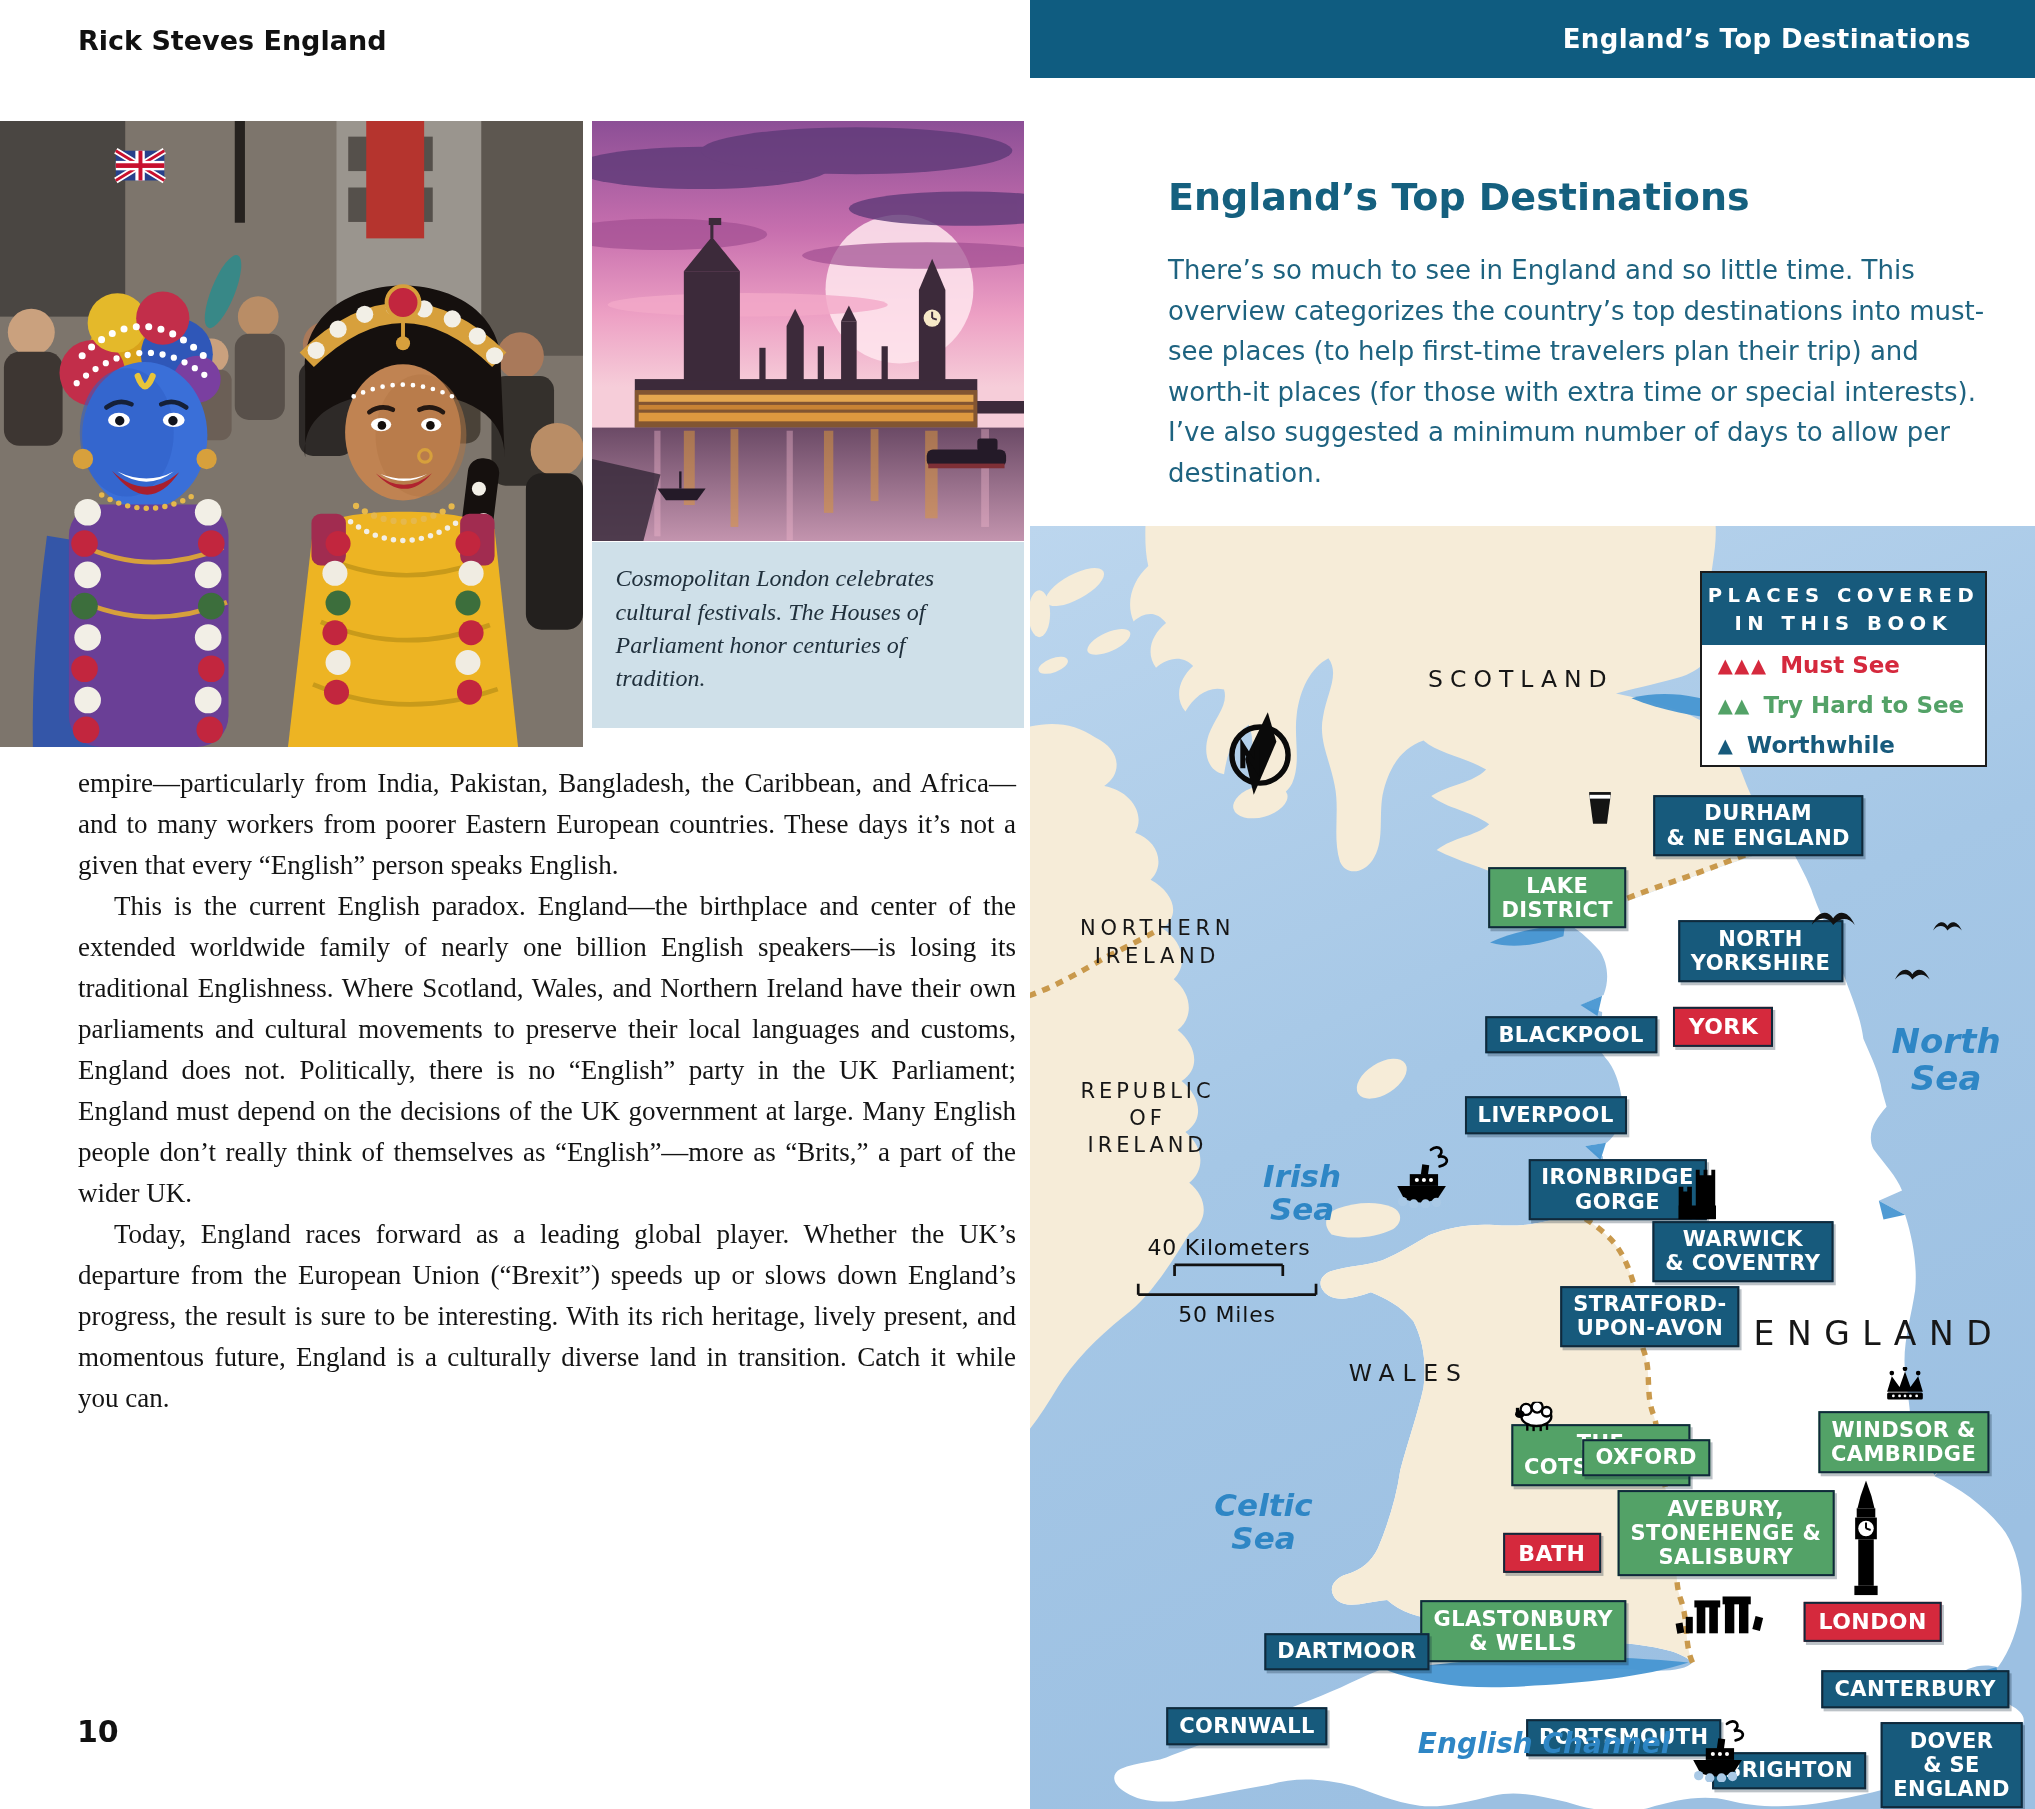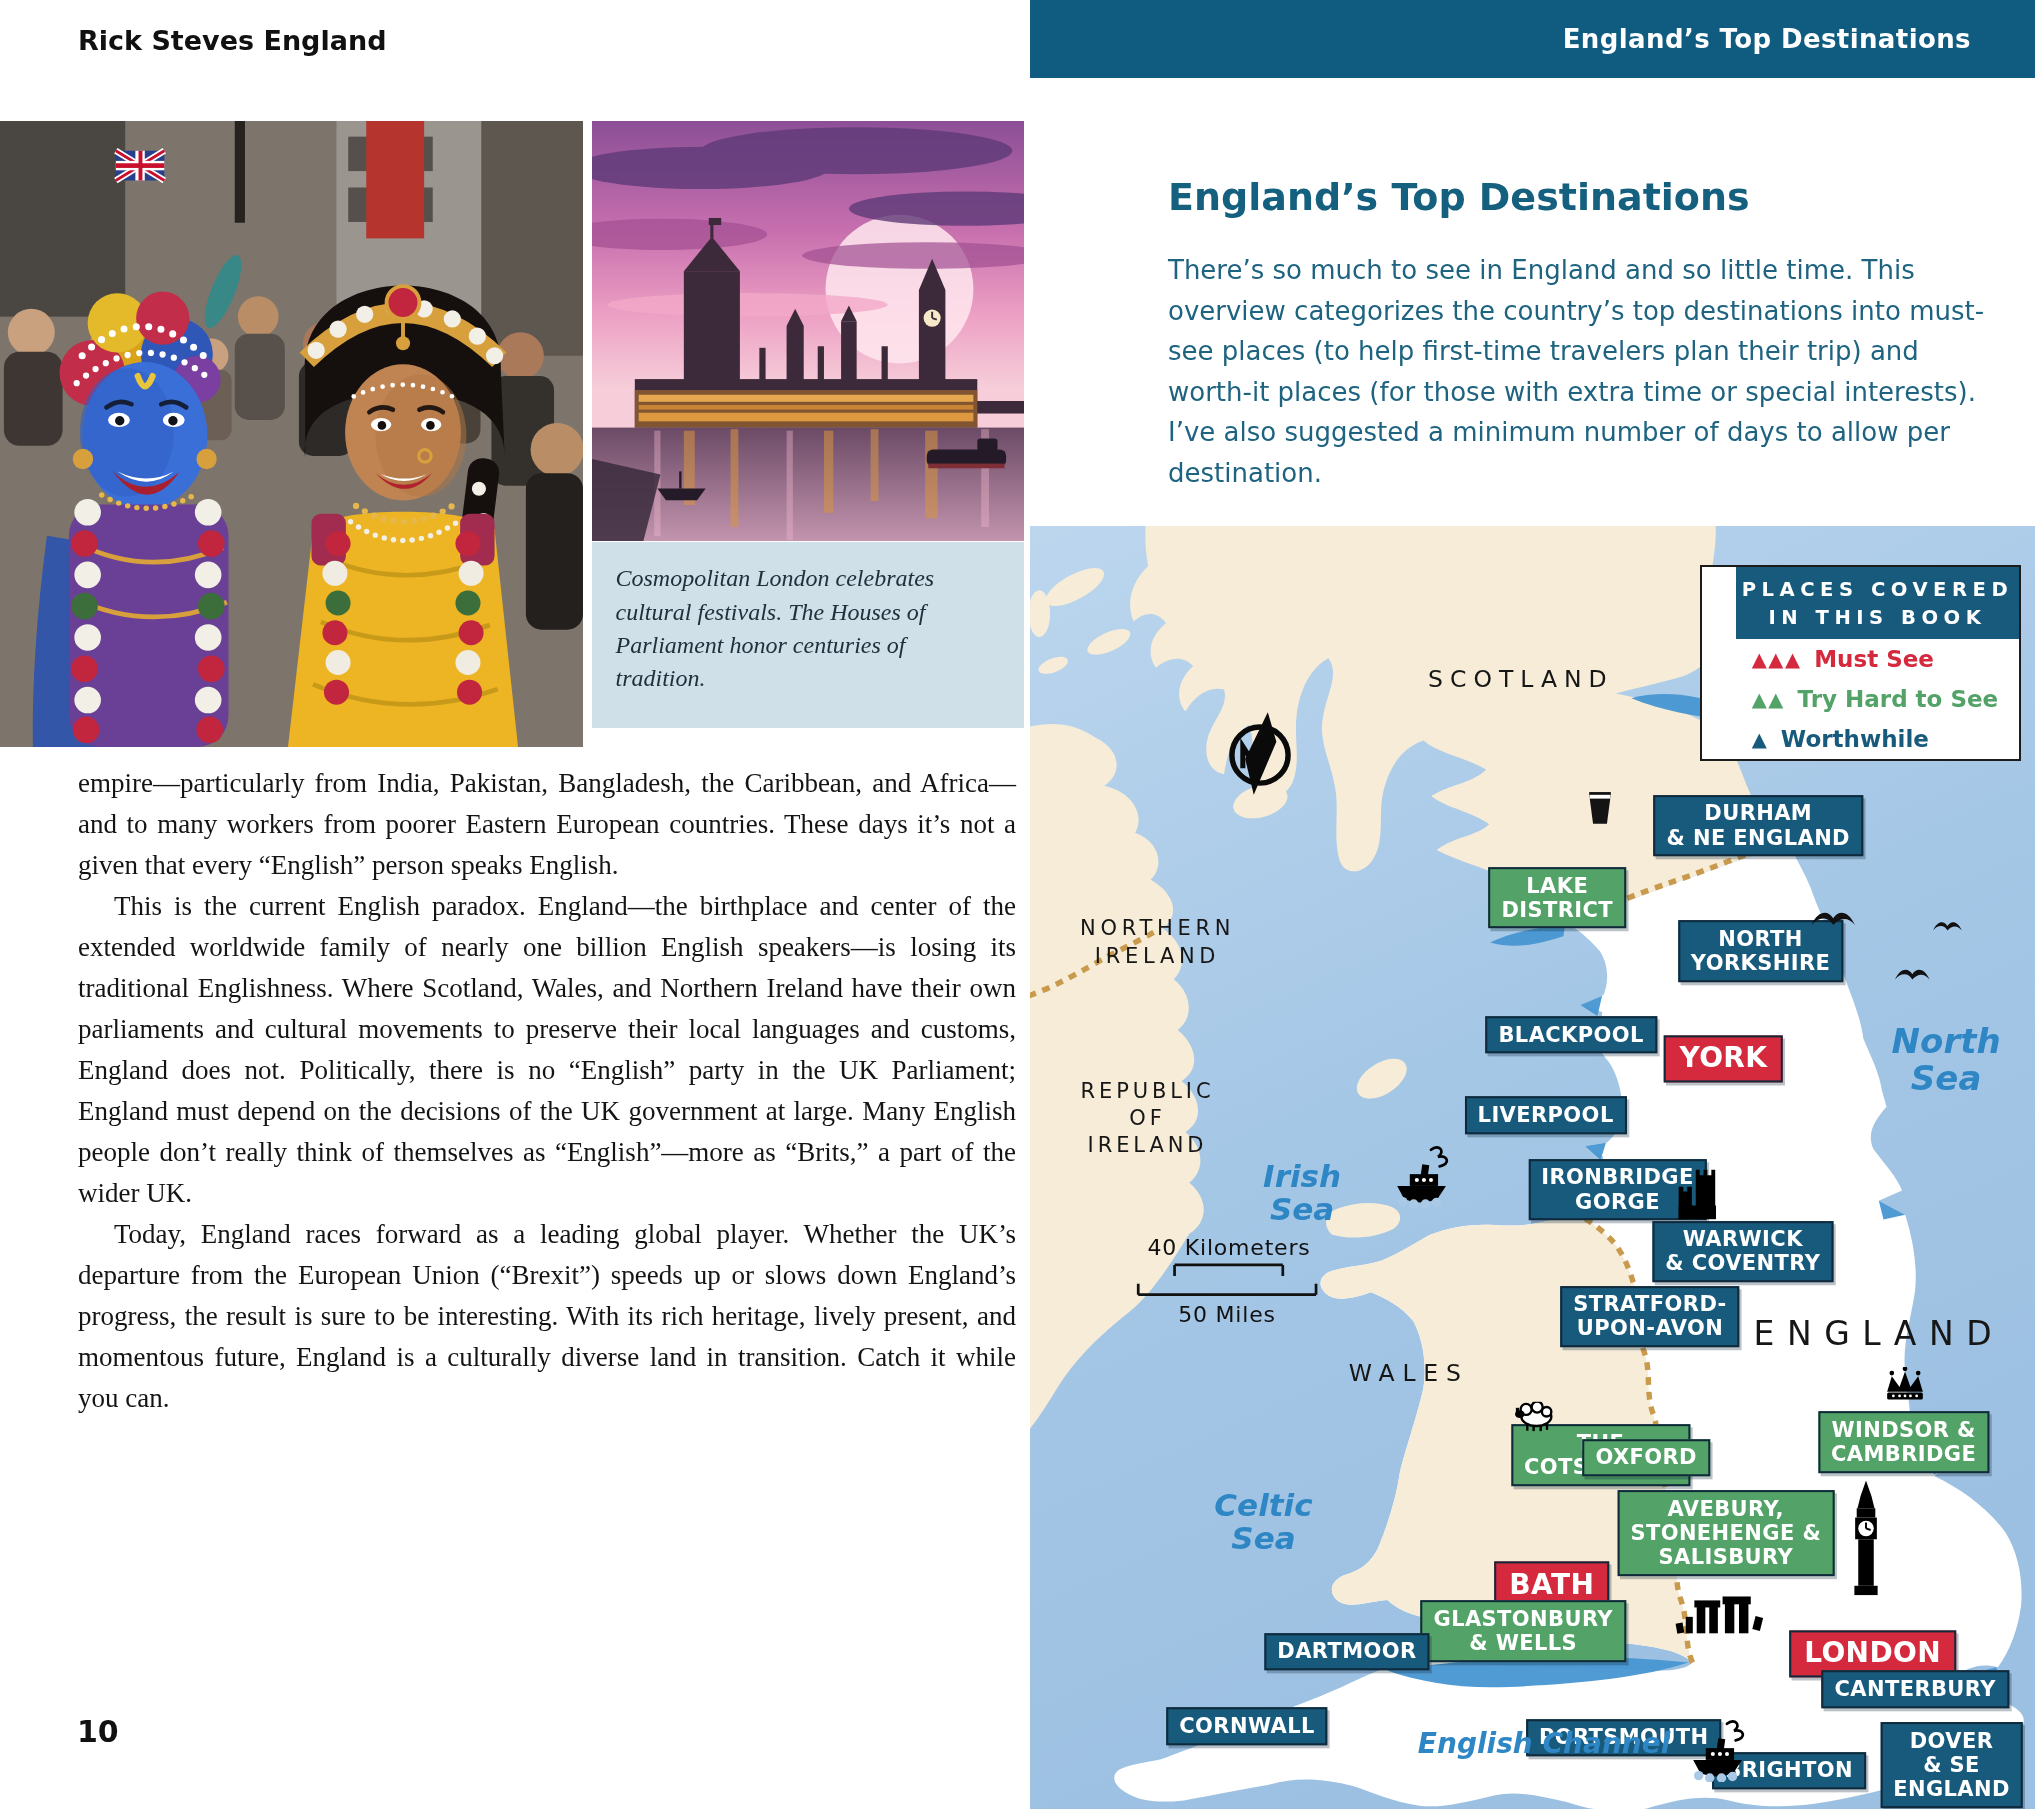--- a/index.html
+++ b/index.html
@@ -22,31 +22,31 @@
         display:flex;align-items:center;justify-content:flex-end;}
   #band .bh{color:#fff;font-size:26px;font-weight:bold;margin-right:64px;letter-spacing:0.4px;}
   #dest-title{position:absolute;left:1168px;top:175px;font-size:38px;font-weight:bold;color:#15607f;}
   #dest-intro{position:absolute;left:1168px;top:250px;width:824px;font-size:26px;line-height:1.56;color:#1e6380;}
   
   #map{position:absolute;left:1030px;top:526px;width:1005px;height:1283px;overflow:hidden;}
   #map svg.geo{position:absolute;left:0;top:0;width:100%;height:100%;}
   .dest{position:absolute;transform:translate(-50%,-50%);color:#fff;font-weight:bold;text-align:center;
         border:2.3px solid #10293b;border-radius:0;padding:4.7px 11px;font-size:21px;line-height:1.15;
         letter-spacing:0.4px;box-shadow:2.3px 3.1px 0 rgba(15,35,55,.28);white-space:nowrap;}
-  .t-must{background:#d5293d;font-size:28px;padding:5.5px 13.3px;margin-top:32px;}
+  .t-must{background:#d5293d;font-size:22px;padding:5.5px 13.3px;}
   .t-try{background:#53a267;}
   .t-worthwhile{background:#175a7c;}
   .region-label{position:absolute;transform:translate(-50%,-50%);color:#161616;text-align:center;
         line-height:1.3;white-space:nowrap;font-weight:500;}
   .sea-label{position:absolute;transform:translate(-50%,-50%);color:#2e86c5;font-style:italic;
         font-weight:bold;text-align:center;line-height:1.08;white-space:nowrap;}
   .scale-label{position:absolute;transform:translate(-50%,-50%);font-size:22px;color:#111;letter-spacing:0.8px;}
   .map-icon{position:absolute;transform:translate(-50%,-50%);}
   
-  #legend{position:absolute;left:670px;top:39px;width:283px;background:#fff;border:2.3px solid #1c1c1c;padding-left:34px;}
+  #legend{position:absolute;left:670px;top:45px;width:283px;background:#fff;border:2.3px solid #1c1c1c;}
   #legend-head{background:#175a7c;color:#fff;text-align:center;font-weight:bold;font-size:19.6px;
         letter-spacing:5.5px;padding:9.4px 0 7.8px;line-height:1.4;}
   .leg-row{display:flex;align-items:center;gap:12.5px;padding:7px 15.7px;}
   .leg-tri{font-size:19.6px;letter-spacing:1.6px;}
   .leg-lbl{font-weight:bold;font-size:23px;}
   .c-must{color:#d5293d;} .c-try{color:#53a267;} .c-worthwhile{color:#175a7c;}
 </style>
 </head>
 <body>
 

